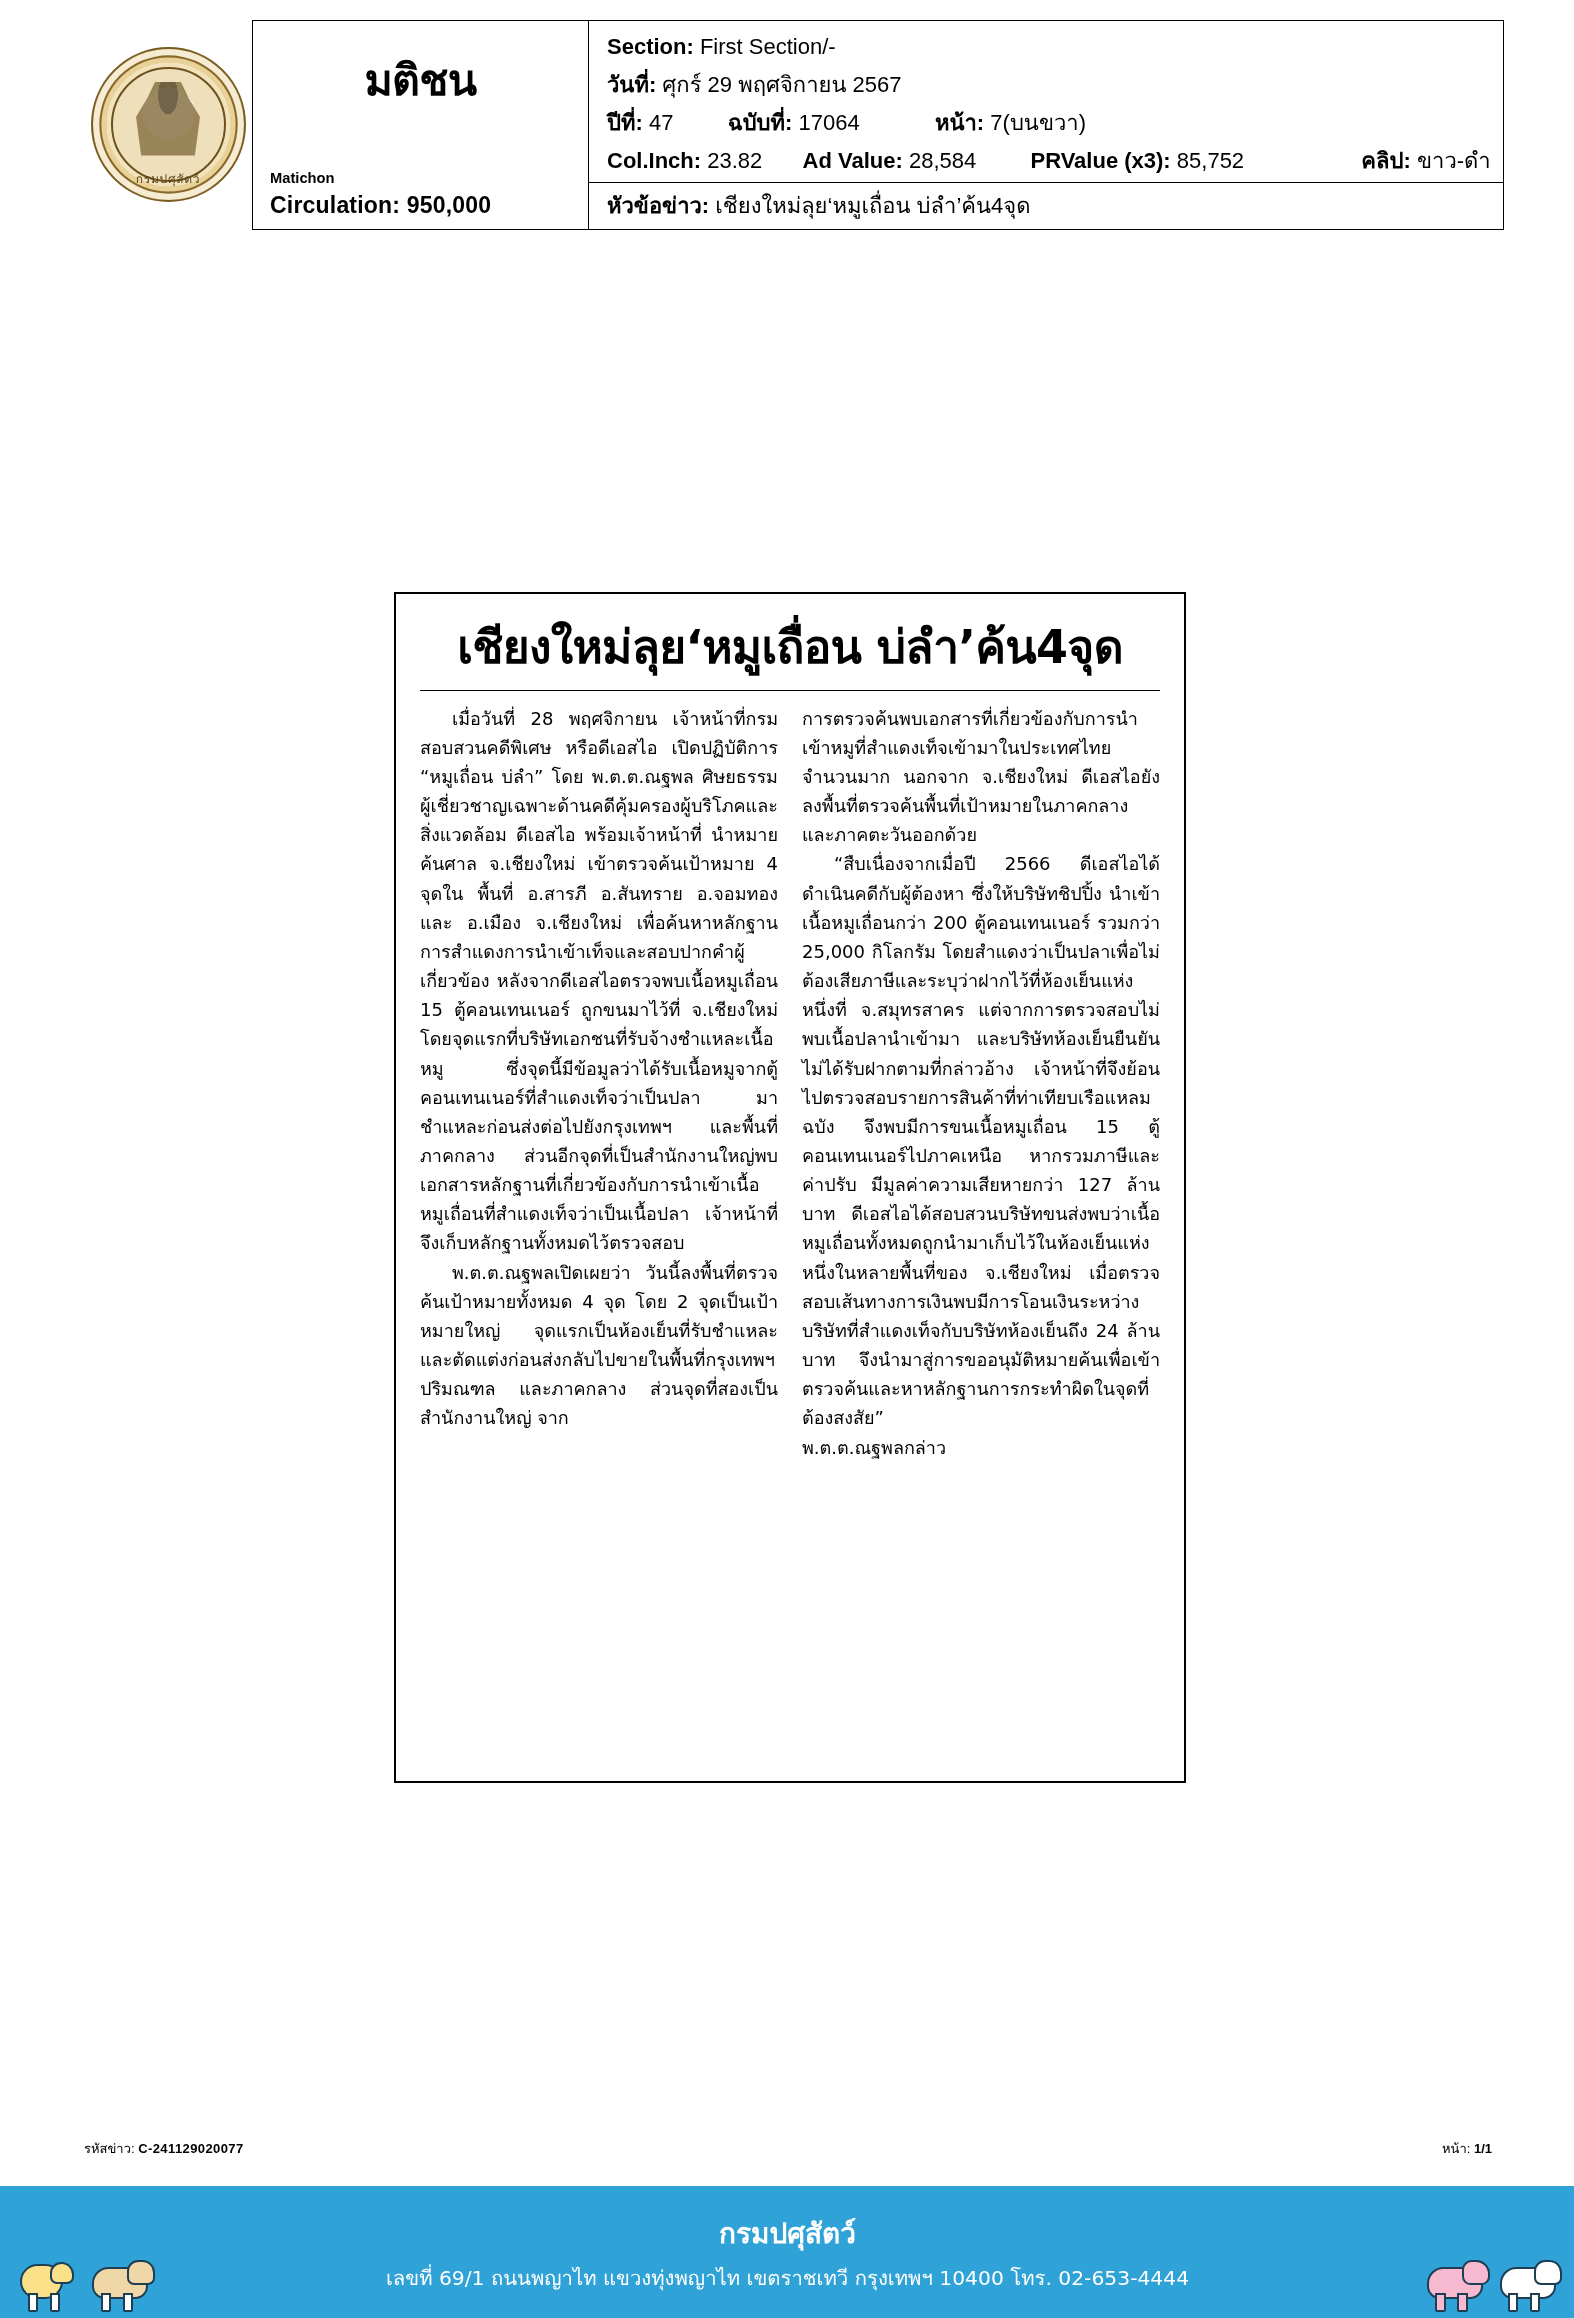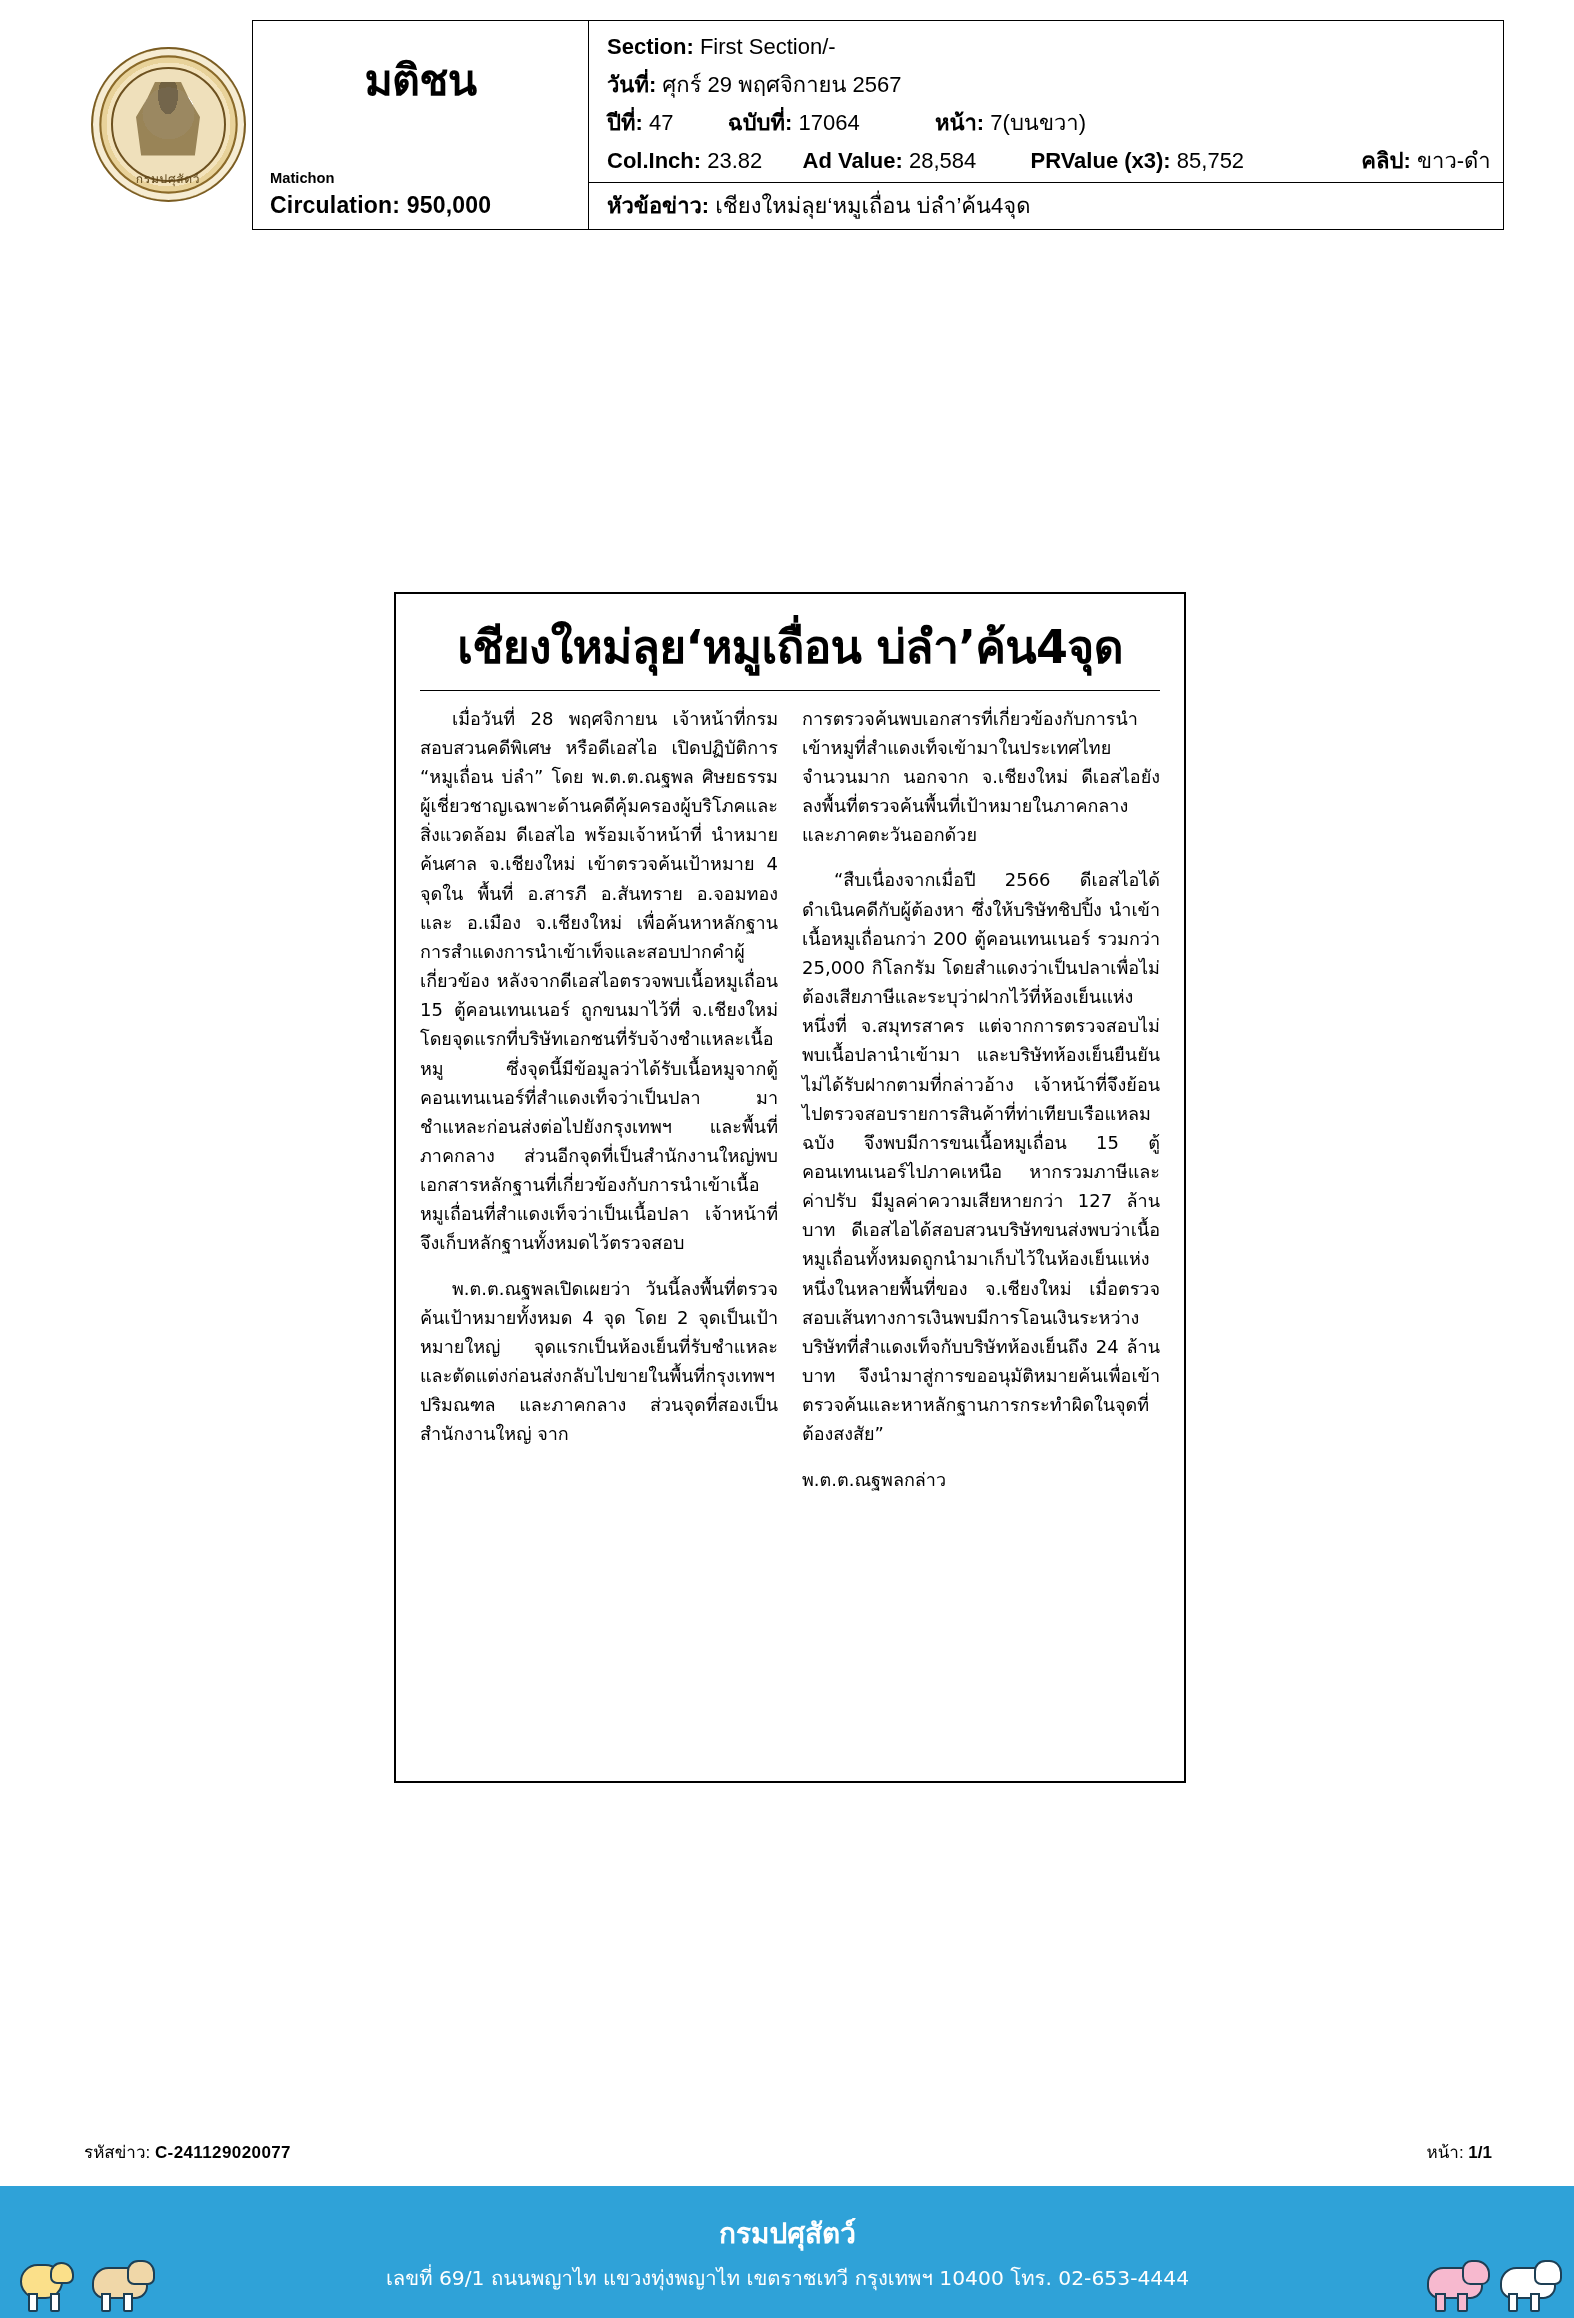--- a/index.html
+++ b/index.html
@@ -179,33 +179,33 @@
     flex: 1 1 0;
     font-family: "DejaVu Sans", sans-serif;
     font-size: 18px;
     line-height: 1.62;
     text-align: justify;
     text-justify: inter-word;
     hyphens: none;
     word-break: break-word;
   }
   .clip-col p { margin: 0; }
-  .clip-col p + p { margin-top: 16px; }
+  .clip-col p + p { margin-top: 0; }
   .indent { text-indent: 32px; }
 
   
   .footer-line {
     position: absolute;
     left: 84px;
     top: 2138px;
     width: 1408px;
     display: flex;
     justify-content: space-between;
     align-items: flex-start;
-    font-size: 17px;
+    font-size: 13px;
   }
   .footer-line .code-lbl { font-weight: normal; }
   .footer-line .code-val { font-weight: bold; letter-spacing: 0.4px; }
   .footer-line .page-val { font-weight: bold; }
 
   .footer-bar {
     position: absolute;
     left: 0;
     top: 2186px;
     width: 1575px;

